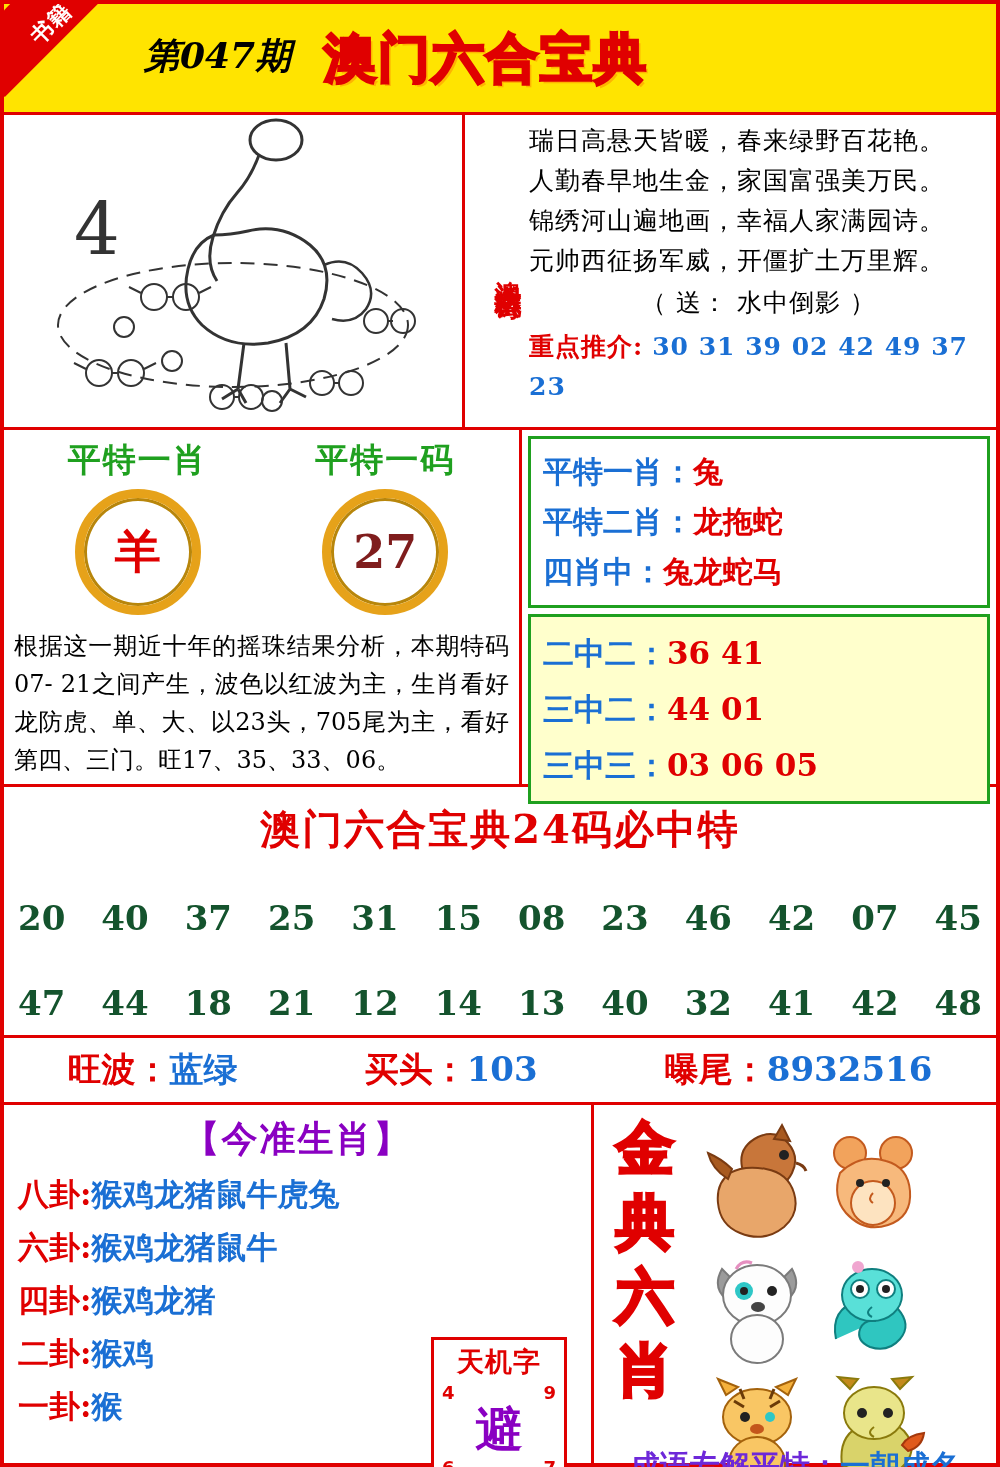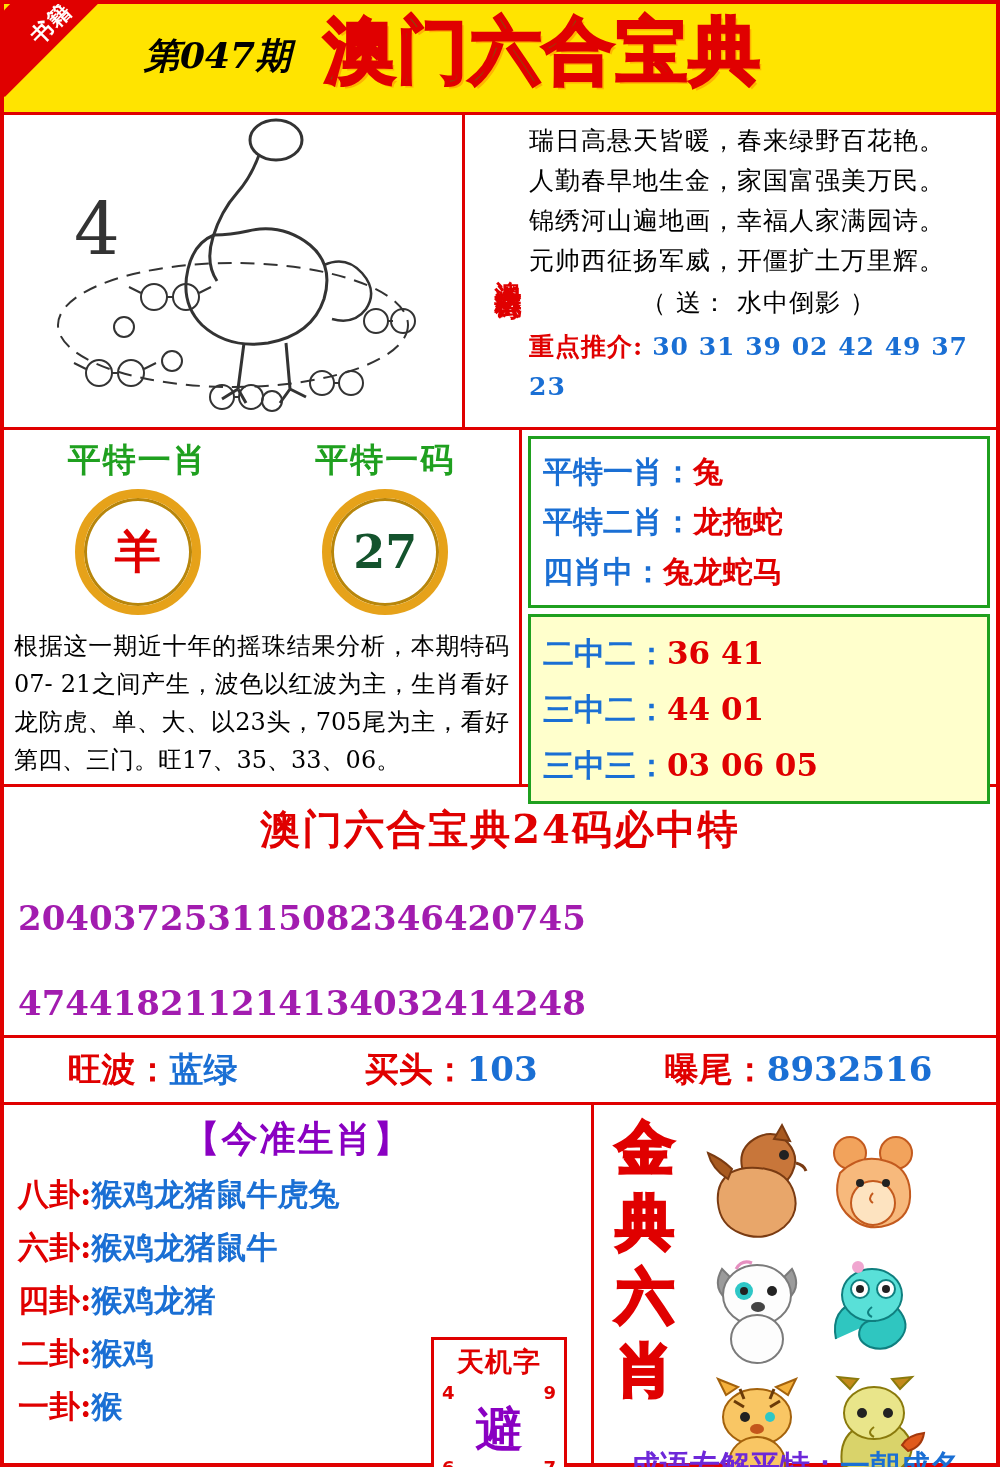--- a/index.html
+++ b/index.html
@@ -17,23 +17,23 @@
   .corner-ribbon{
     position:absolute;left:-46px;top:-20px;width:170px;height:62px;background:#e00000;
     transform:rotate(-45deg);color:#fff;display:flex;align-items:flex-end;justify-content:center;
     font-size:22px;font-weight:bold;letter-spacing:2px;padding-bottom:4px;box-sizing:border-box;
   }
   .issue{
     position:absolute;left:140px;top:28px;font-size:36px;font-weight:bold;font-style:italic;color:#000;
     font-family:"DejaVu Serif","Liberation Serif",serif;
   }
   .main-title{
-    position:absolute;left:320px;top:0;font-size:71px;font-weight:bold;line-height:92px;
+    position:absolute;left:320px;top:8px;font-size:52px;font-weight:bold;line-height:92px;
     font-family:"DejaVu Serif","Liberation Serif",serif;
-    color:#4d7c0f;
+    color:#be185d;
     -webkit-text-stroke:3px #e00000;
     text-shadow:3px 3px 0 #ffb400;
     letter-spacing:2px;
   }
 
   
   .band1{display:flex;height:312px;border-bottom:3px solid #e00000;}
   .pic-box{width:458px;border-right:3px solid #e00000;position:relative;background:#fff;overflow:hidden;}
   .poem-box{flex:1;display:flex;background:#fff;padding:6px 8px 20px 6px;box-sizing:border-box;}
   .poem-vert{
@@ -59,39 +59,39 @@
     border:9px solid #e6a21a;
     box-shadow:0 0 0 3px #b8860b inset;
     display:flex;align-items:center;justify-content:center;
     background:#fff;position:relative;
   }
   .charm:after{
     content:"";position:absolute;inset:-4px;border-radius:50%;border:2px dotted #e6a21a;pointer-events:none;
   }
   .charm span{font-size:46px;font-weight:bold;font-family:"DejaVu Serif","Liberation Serif",serif;}
   .charm.red span{color:#e00000;}
-  .charm.blue span{color:#14532d;}
+  .charm.blue span{color:#7f1d1d;}
   .analysis{margin-top:12px;font-size:24px;line-height:38px;color:#000;font-family:"DejaVu Serif","Liberation Serif",serif;text-align:justify;}
 
   .right2{flex:1;box-sizing:border-box;padding:6px;display:flex;flex-direction:column;gap:6px;}
   .greenbox{
     border:3px solid #1fa01f;background:#fff;box-sizing:border-box;padding:8px 12px;
   }
   .greenbox.yellow{background:#ffffcc;}
   .greenbox .row{font-size:30px;line-height:50px;font-weight:bold;font-family:"DejaVu Serif","Liberation Serif",serif;white-space:nowrap;}
   .greenbox .k{color:#1a6fd4;}
   .greenbox .v{color:#e00000;}
   .greenbox.yellow .row{line-height:56px;font-size:31px;}
   .greenbox.yellow .k{color:#1a6fd4;}
   .greenbox.yellow .v{color:#e00000;}
 
   
   .band3{border-bottom:3px solid #e00000;padding:4px 0 8px;}
   .b3-title{text-align:center;font-size:40px;font-weight:bold;color:#e00000;font-family:"DejaVu Serif","Liberation Serif",serif;letter-spacing:2px;margin:11px 0 2px;}
-  .b3-row{display:flex;justify-content:flex-start;font-size:34px;color:#a21caf;font-weight:bold;font-family:"DejaVu Serif","Liberation Serif",serif;padding:0 14px;line-height:48px;margin-top:37px;}
+  .b3-row{display:flex;justify-content:space-between;font-size:34px;color:#14532d;font-weight:bold;font-family:"DejaVu Serif","Liberation Serif",serif;padding:0 14px;line-height:48px;margin-top:37px;}
 
   
   .band4{display:flex;align-items:center;justify-content:space-around;height:64px;border-bottom:3px solid #e00000;font-family:"DejaVu Serif","Liberation Serif",serif;}
   .b4 span{font-size:34px;font-weight:bold;}
   .b4 .k{color:#e00000;}
   .b4 .v{color:#1a6fd4;}
 
   
   .band5{display:flex;height:auto;}
   .left5{width:590px;border-right:3px solid #e00000;box-sizing:border-box;padding:10px 14px;position:relative;}

